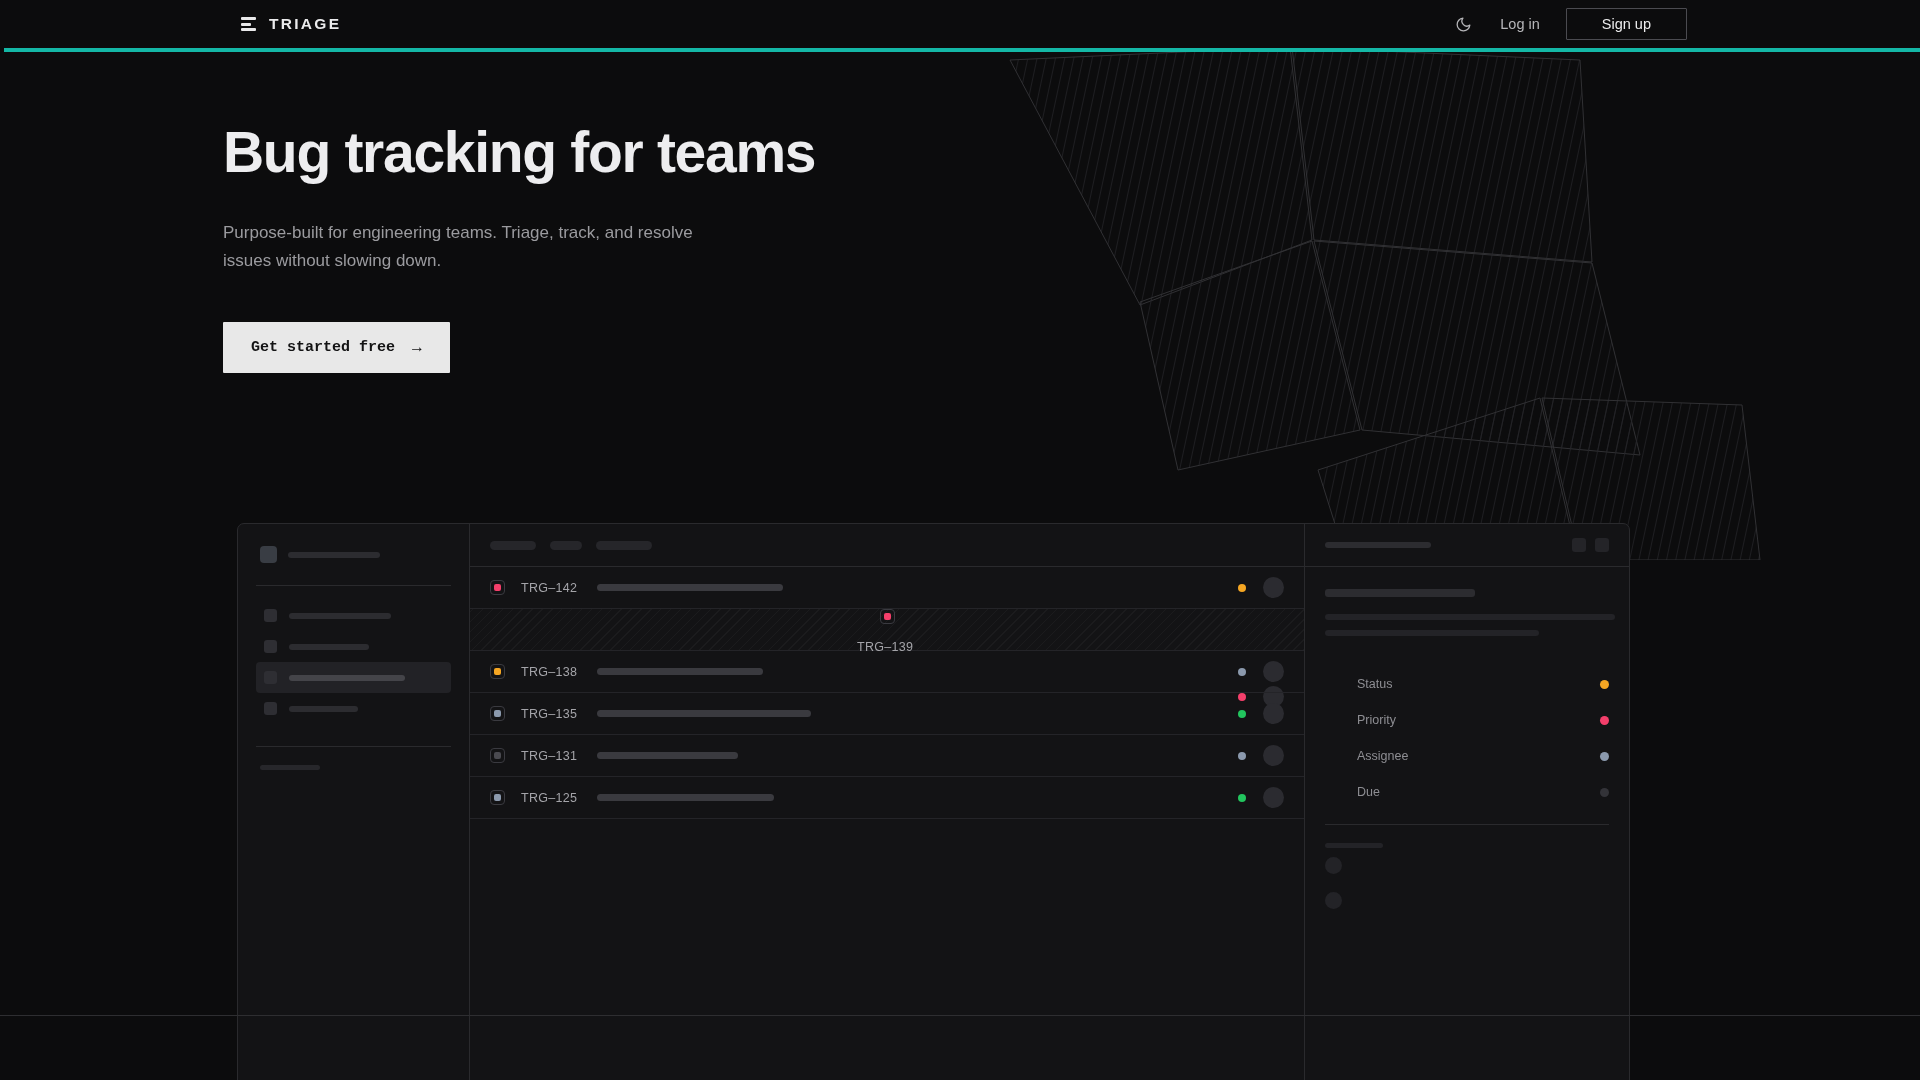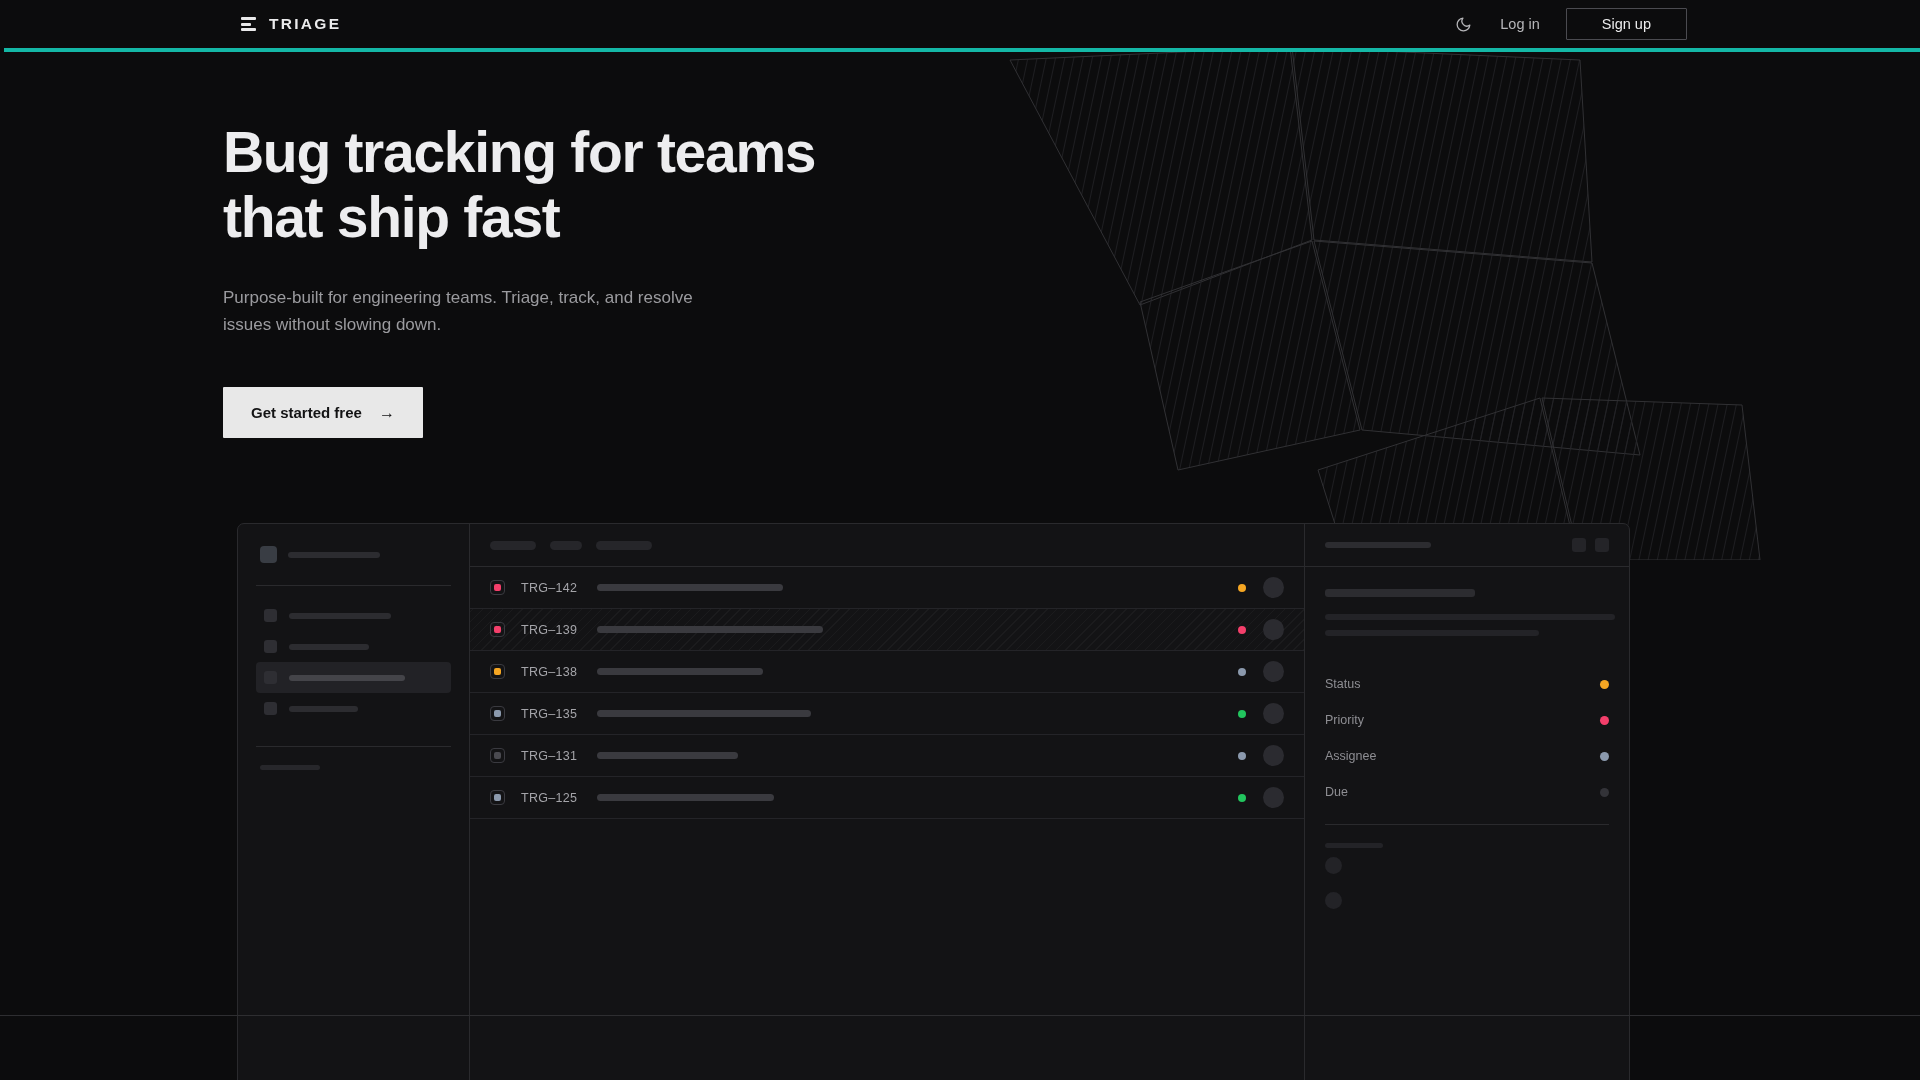--- a/index.html
+++ b/index.html
@@ -47,21 +47,21 @@
     color:#ededef; font-size:57px; line-height:1.14; font-weight:700;
     letter-spacing:-1.3px; max-width:720px;
   }
   .hero p {
     margin-top:34px; color:#9b9b9f; font-size:17px; line-height:1.62;
     max-width:520px;
   }
   .cta {
     margin-top:48px; display:inline-flex; align-items:center; gap:17px;
     background:#e8e8e8; color:#131314; border:none; cursor:pointer;
-    font-family:Liberation Sans, sans-serif; font-size:15px; font-weight:700;
+    font-family:Liberation Mono, monospace; font-size:15px; font-weight:700;
     padding:17px 28px; border-radius:1px;
   }
   .cta .arrow { font-size:16px; line-height:1; }
 
   
   .mock {
     position:absolute; left:237px; top:523px;
     width:1393px; height:592px;
     border:1px solid #2a2a2d; border-radius:7px;
     background:#131315; display:flex; overflow:hidden; z-index:3;
@@ -93,20 +93,21 @@
   .pill { height:9px; border-radius:5px; background:#26262a; }
   .rows { display:flex; flex-direction:column; }
   .row {
     height:42px; border-bottom:1px solid #242428;
     display:flex; align-items:center; padding:0 20px; gap:16px; cursor:pointer;
     position:relative;
   }
   .row.striped {
     background-image:repeating-linear-gradient(-45deg,
       rgba(255,255,255,0.035) 0 1px, transparent 1px 7px);
+    flex-direction:column;
   }
   .prio {
     width:15px; height:15px; border-radius:4px; border:1px solid #3a3a40;
     display:flex; align-items:center; justify-content:center; flex:none;
   }
   .prio b { display:block; width:7px; height:7px; border-radius:2px; }
   .issue-id { color:#a4a4a9; font-size:12.5px; letter-spacing:0.3px; width:60px; flex:none; }
   .title-sk { height:7px; border-radius:4px; background:#3a3a3f; }
   .row-right { margin-left:auto; display:flex; align-items:center; gap:17px; }
   .st-dot { width:8px; height:8px; border-radius:50%; }
@@ -117,21 +118,21 @@
   .detail-head {
     height:43px; border-bottom:1px solid #2a2a2d;
     display:flex; align-items:center; padding:0 20px; gap:10px;
   }
   .sq-btn { width:14px; height:14px; border-radius:3px; background:#242428; cursor:pointer; }
   .detail-body { padding:22px 20px 0; }
   .meta-row {
     display:flex; align-items:center; justify-content:space-between;
     padding:11px 0; cursor:pointer;
   }
-  .meta-label { color:#8e8e93; font-size:12.5px; }
+  .meta-label { color:#8e8e93; font-size:12.5px;margin-left:32px; }
   .meta-dot { width:9px; height:9px; border-radius:50%; }
   .detail-sep { height:1px; background:#2a2a2d; margin:14px 0 18px; }
   .cmt-row { display:flex; align-items:center; gap:0; padding:9px 0; }
   .cmt-av { width:17px; height:17px; border-radius:50%; background:#232327; }
 
   .page-rule { position:absolute; left:0; top:1015px; width:1920px; height:1px; background:#2e2e31; z-index:4; }
 </style>
 </head>
 <body>
 
@@ -171,21 +172,20 @@
         </svg>
       </span>
       <a class="login-link" href="#">Log in</a>
       <button class="signup-btn">Sign up</button>
     </div>
   </header>
 
   <section class="hero">
     <h1>
       <span>Bug tracking for teams</span><br>
-      <span>that ship fast</span>
     </h1>
     <p>Purpose-built for engineering teams. Triage, track, and resolve issues without slowing down.</p>
     <button class="cta">
       <span>Get started free</span>
       <span class="arrow">→</span>
     </button>
   </section>
 
   <section class="mock">
 

